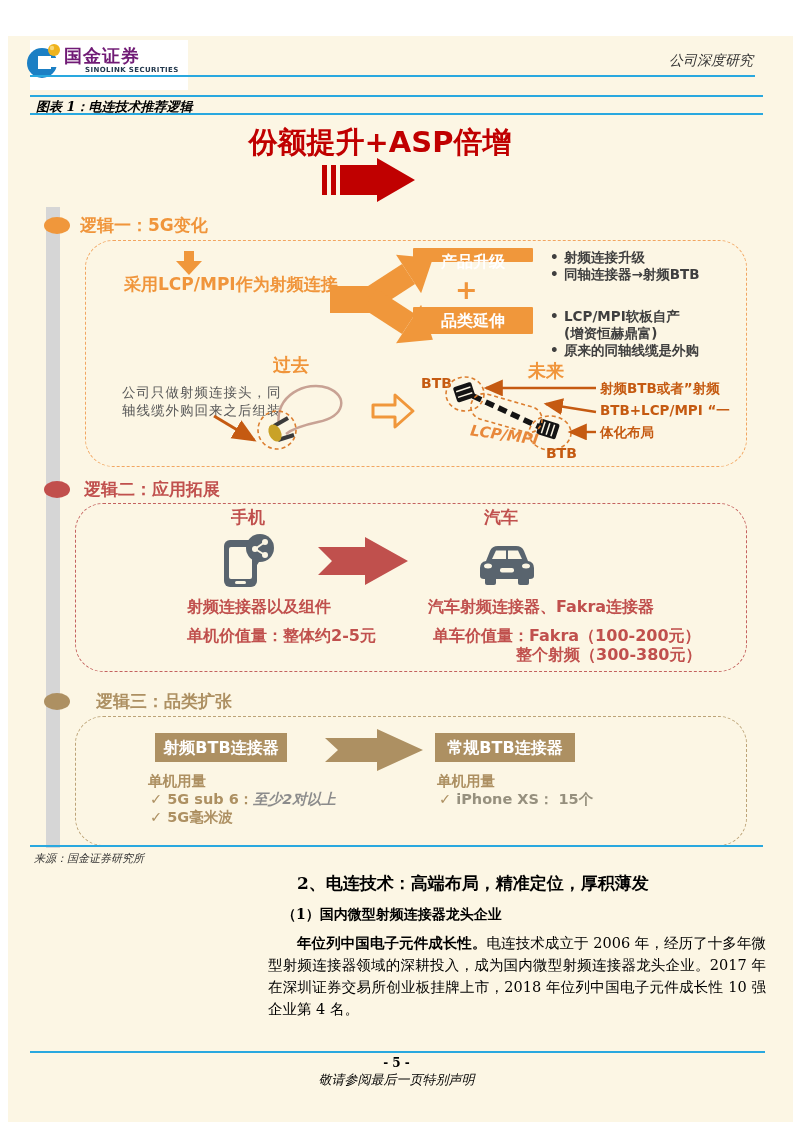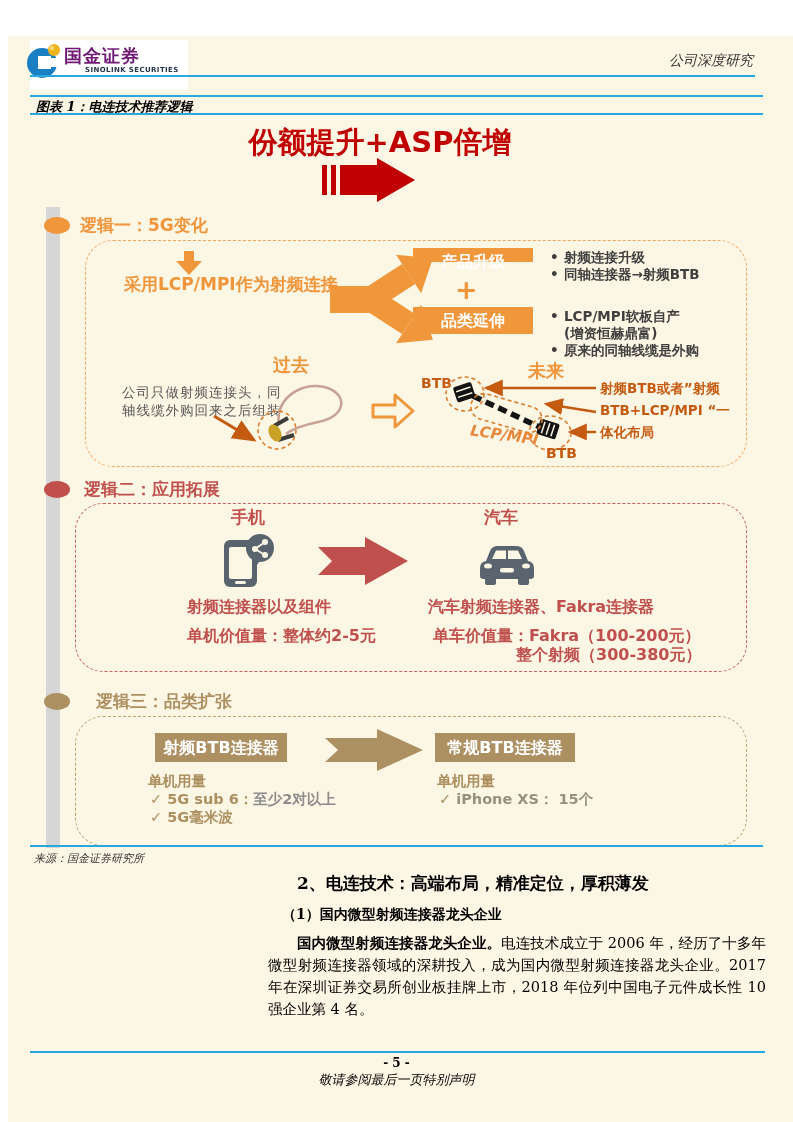--- a/index.html
+++ b/index.html
@@ -198,38 +198,38 @@
 
   <div class="abs tbox" style="left:155px;top:733px;width:132px;height:29px;">射频BTB连接器</div>
   <svg class="abs" style="left:325px;top:729px;" width="98" height="42" viewBox="0 0 98 42">
     <polygon points="0,9 52,9 52,0 98,21 52,42 52,33 0,33 13,21" fill="#AD9062"></polygon>
   </svg>
   <div class="abs tbox" style="left:435px;top:733px;width:140px;height:29px;">常规BTB连接器</div>
 
   <div class="abs tanitem tan" style="left:148px;top:772px;">单机用量</div>
   <div class="abs tanitem" style="left:150px;top:790px;">
     <span class="tan">✓</span>
-    <span class="tan">5G sub 6：</span><span style="color:#8C8C8C;">至少2对以上</span>
+    <span class="tan">5G sub 6：</span><span style="color:#8C8C8C;font-style:italic;">至少2对以上</span>
   </div>
   <div class="abs tanitem tan" style="left:150px;top:808px;">
     <span>✓</span>
     <span>5G毫米波</span>
   </div>
 
   <div class="abs tanitem tan" style="left:437px;top:772px;">单机用量</div>
   <div class="abs tanitem" style="left:439px;top:790px;color:#96907E;">
     <span class="tan">✓</span>
     <span>iPhone XS： 15个</span>
   </div>
 
   <div class="abs bluline" style="left:30px;top:845px;width:733px;"></div>
   <div class="abs serif-i" style="left:34px;top:851px;font-size:11px;color:#333;">来源：国金证券研究所</div>
 
   <div class="abs serif" style="left:268px;top:872px;font-size:17px;font-weight:bold;color:#000;margin-left:29px;">2、电连技术：高端布局，精准定位，厚积薄发</div>
   <div class="abs serif" style="left:282px;top:906px;font-size:14px;font-weight:bold;color:#000;">（1）国内微型射频连接器龙头企业</div>
   <div class="abs serif" style="left:268px;top:932px;width:498px;font-size:14.5px;line-height:22px;color:#000;text-align:justify;text-indent:2em;">
-    <span style="font-weight:bold;">国内微型射频连接器龙头企业。</span><span>电连技术成立于 2006 年，经历了十多年微型射频连接器领域的深耕投入，成为国内微型射频连接器龙头企业。2017 年在深圳证券交易所创业板挂牌上市，2018 年位列中国电子元件成长性 10 强企业第 4 名。</span>
+    <span style="font-weight:bold;">年位列中国电子元件成长性。</span><span>电连技术成立于 2006 年，经历了十多年微型射频连接器领域的深耕投入，成为国内微型射频连接器龙头企业。2017 年在深圳证券交易所创业板挂牌上市，2018 年位列中国电子元件成长性 10 强企业第 4 名。</span>
   </div>
 
   <div class="abs bluline" style="left:30px;top:1051px;width:735px;"></div>
   <div class="abs serif center" style="left:0;top:1056px;width:793px;font-size:12px;font-weight:bold;color:#000;">- 5 -</div>
   <div class="abs serif-i center" style="left:0;top:1071px;width:793px;font-size:13px;color:#000;">敬请参阅最后一页特别声明</div>
 </div>
 
 </body></html>

